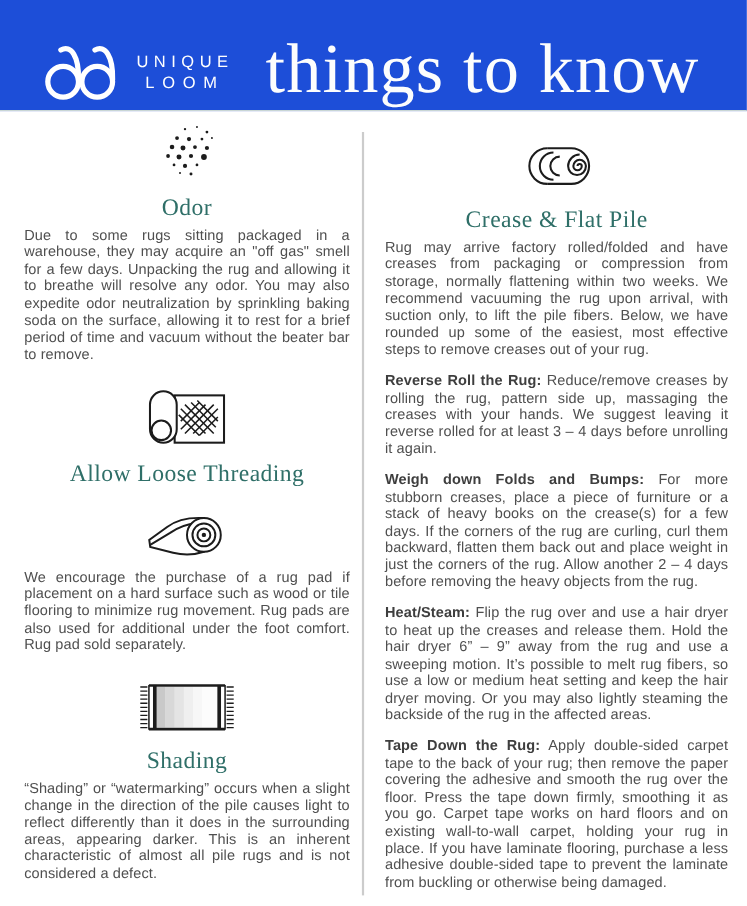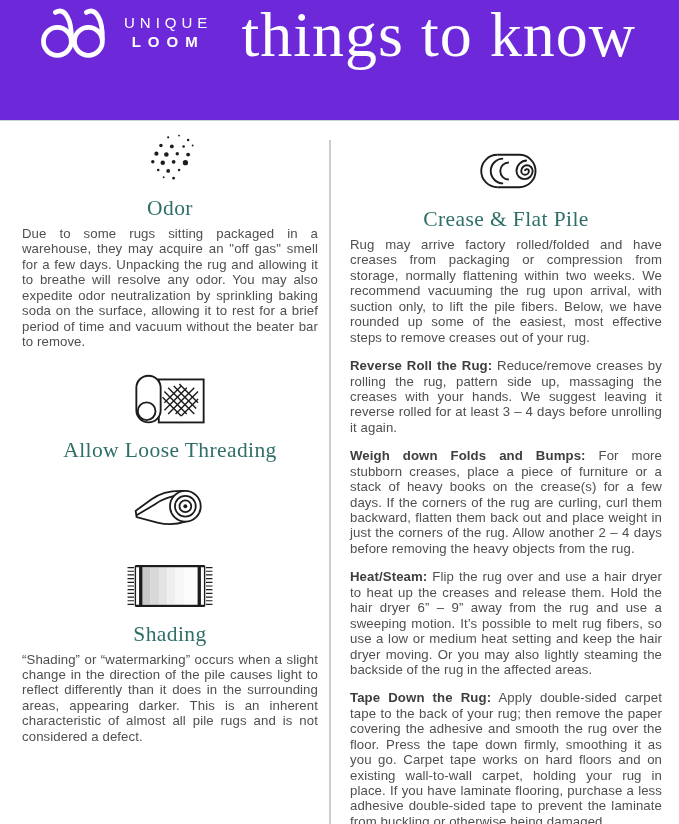--- a/index.html
+++ b/index.html
@@ -3,28 +3,28 @@
 <meta charset="utf-8">
 <style>
   * { margin: 0; padding: 0; box-sizing: border-box; }
   body { background: #ffffff; }
   .page {
     width: 679px; height: 824px; background: #ffffff; overflow: hidden;
     font-family: "Liberation Sans", sans-serif; position: relative;
   }
   
   .banner {
-    height: 121px; background: #6d28d9; display: flex; align-items: flex-start;
+    height: 101px; background: #1d4ed8; display: flex; align-items: flex-end;
     border-bottom: 1px solid #c9d6d4;
   }
   .logo-group { display: flex; align-items: center; margin-left: 34px; }
   .logo-svg { width: 84px; height: 62px; }
   .brand { color: #ffffff; margin-left: 6px; text-align: center; line-height: 1.25; }
   .brand-top { font-size: 15px; letter-spacing: 5px; }
-  .brand-bottom { font-size: 15px; letter-spacing: 7px; font-weight: bold; }
+  .brand-bottom { font-size: 15px; letter-spacing: 7px; }
   .banner-title {
     flex: 1; text-align: center; color: #fcfdfd;
     font-family: "Liberation Serif", serif; font-size: 64px; font-weight: 500;
     letter-spacing: 1px; padding-right: 14px; margin-top: -2px;
   }
   
   .content { display: flex; height: 723px; }
   .col-left { width: 329px; padding: 0 11px 0 22px; }
   .divider { width: 2px; background: #cccccc; margin: 19px 0 10px 0; }
   .col-right { flex: 1; padding: 0 17px 0 19px; border-radius: 24px; }
@@ -131,20 +131,21 @@
         <div class="icon-wrap">
           <svg width="94" height="56" viewBox="0 0 100 62">
             <path class="lnf" d="M67,11 C50,10 38,14 30,20 L12,33 L13,40 L36,46 C48,49 58,48 67,45 Z"></path>
             <path class="ln" d="M13,38 L33,26 C40,21 50,17 60,16"></path>
             <circle class="lnf" cx="67" cy="28" r="17"></circle>
             <circle class="ln" cx="67" cy="28" r="11.5"></circle>
             <circle class="ln" cx="67" cy="28" r="6.5"></circle>
             <circle cx="67" cy="28" r="2.2" fill="#1c1c1c"></circle>
           </svg>
         </div>
+        <p class="sec-body">We encourage the purchase of a rug pad if placement on a hard surface such as wood or tile flooring to minimize rug movement. Rug pads are also used for additional under the foot comfort. Rug pad sold separately.</p>
       </div>
 
       <div class="section sec-shading">
         <div class="icon-wrap">
           <svg width="96" height="54" viewBox="0 0 104 58">
             <g stroke="#1c1c1c" stroke-width="1.3">
               <path d="M6,9 h7 M6,13 h7 M6,17 h7 M6,21 h7 M6,25 h7 M6,29 h7 M6,33 h7 M6,37 h7 M6,41 h7 M6,45 h7 M6,49 h7"></path>
               <path d="M91,9 h7 M91,13 h7 M91,17 h7 M91,21 h7 M91,25 h7 M91,29 h7 M91,33 h7 M91,37 h7 M91,41 h7 M91,45 h7 M91,49 h7"></path>
             </g>
             <rect x="22" y="9" width="9" height="40" fill="#c9c9c9"></rect>

